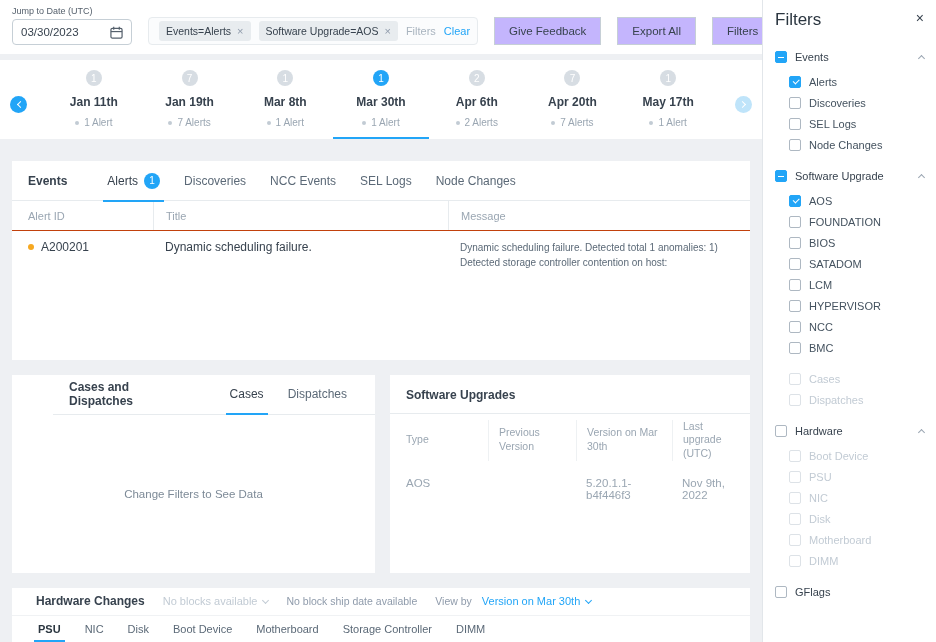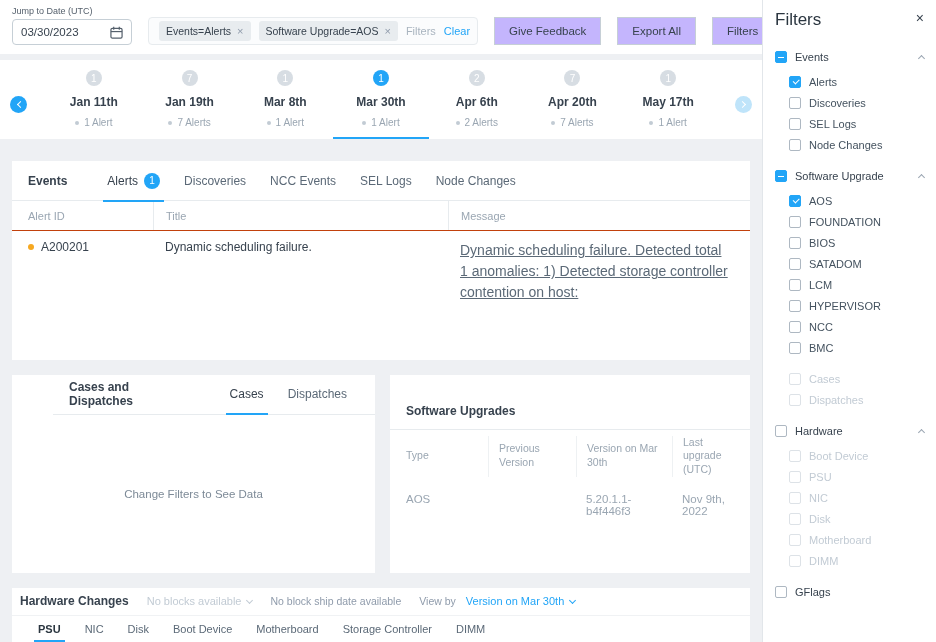--- a/index.html
+++ b/index.html
@@ -68,43 +68,43 @@
   .tab.active::after { content:""; position:absolute; bottom:-1px; left:8px; right:8px;
     height:2px; background:#22a5f7; }
   .etable-head { display:grid; grid-template-columns:125px 295px 1fr; padding:0 16px;
     height:30px; color:#9aa6b2; font-size:11px; border-bottom:1px solid #c2410c; }
   .ehead-cell { display:flex; align-items:center; }
   .ehead-cell.sep { border-left:1px solid #e7ebee; padding-left:12px; }
   .etable-row { display:grid; grid-template-columns:125px 295px 1fr; padding:9px 16px; font-size:12px; }
   .alert-id-cell { display:flex; align-items:flex-start; gap:7px; color:#37424e; }
   .alert-dot { width:6px; height:6px; border-radius:50%; background:#f6a821; margin-top:4px; flex:none; }
   .row-title { color:#37424e; padding-left:12px; }
-  .row-msg { color:#5b6977; font-size:14px; line-height:1.5; padding-left:12px; padding-right:6px;text-decoration:underline; }
+  .row-msg { color:#5b6977; font-size:10px; line-height:1.5; padding-left:12px; padding-right:6px; }
 
   
   .mid { display:flex; gap:15px; margin:15px 12px 0; height:200px; }
   .cases { flex:0 0 363px; background:#fff; display:flex; flex-direction:column; }
   .cases-header { display:flex; align-items:center; border-bottom:1px solid #e7ebee; padding:0 16px; height:40px;margin-left:41px; }
   .cases-title { font-size:12px; font-weight:bold; color:#37424e; margin-right:26px; }
   .cases-body { flex:1; display:flex; align-items:center; justify-content:center;
     color:#7d8a97; font-size:11.5px; }
   .upgrades { flex:1; background:#fff; }
   .up-title { padding:13px 16px 11px; font-weight:bold; font-size:12px; color:#37424e;
-    border-bottom:1px solid #e7ebee;margin-top:16px; }
+    border-bottom:1px solid #e7ebee; }
   .up-head { display:grid; grid-template-columns:82px 88px 96px 1fr; padding:6px 16px;
     color:#9aa6b2; font-size:10.5px; min-height:36px; line-height:1.3; }
   .up-cell { display:flex; align-items:center; }
   .up-cell.sep { border-left:1px solid #eef1f3; padding-left:10px; }
   .up-row { display:grid; grid-template-columns:82px 88px 96px 1fr; padding:10px 16px;
     font-size:11.5px; color:#9aa6b2; }
   .up-row .pad { padding-left:10px; }
 
   
   .hardware { margin:15px 12px 0; background:#fff; height:54px; }
-  .hw-row1 { display:flex; align-items:center; gap:18px; padding:0 8px; height:28px;
+  .hw-row1 { display:flex; align-items:center; gap:18px; padding:0 24px; height:28px;
     border-bottom:1px solid #f0f2f4; }
   .hw-title { font-size:12px; font-weight:bold; color:#37424e; white-space:nowrap; }
   .hw-noblocks { color:#c2cbd4; font-size:11px; display:flex; gap:6px; align-items:center; white-space:nowrap; }
   .hw-noship { color:#8f9bab; font-size:10.5px; white-space:nowrap; }
   .hw-viewby-label { color:#8f9bab; font-size:10.5px; white-space:nowrap; }
   .hw-version { color:#22a5f7; font-size:11px; display:flex; gap:6px; align-items:center;
     cursor:pointer; white-space:nowrap; margin-left:-8px; }
   .hw-row2 { display:flex; padding:0 14px; height:26px; align-items:stretch; }
   .hw-tab { padding:0 12px; font-size:11px; color:#5b6977; display:flex; align-items:center;
     position:relative; cursor:pointer; white-space:nowrap; }

